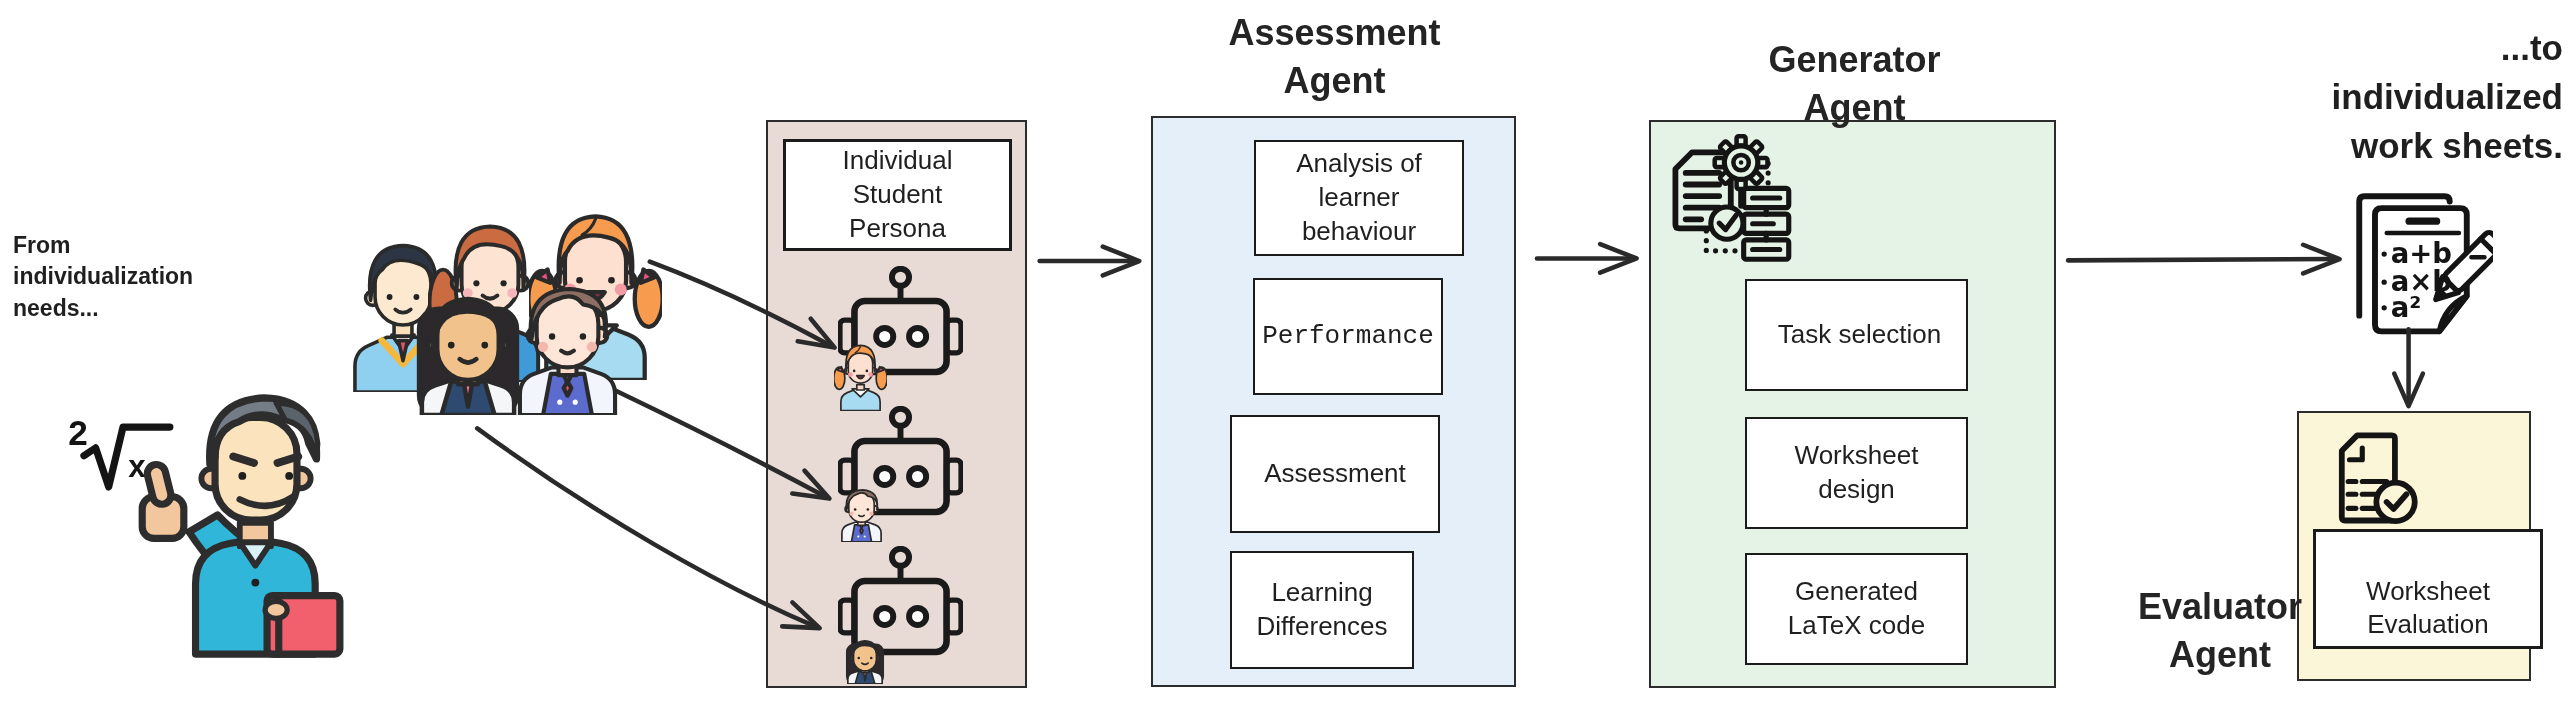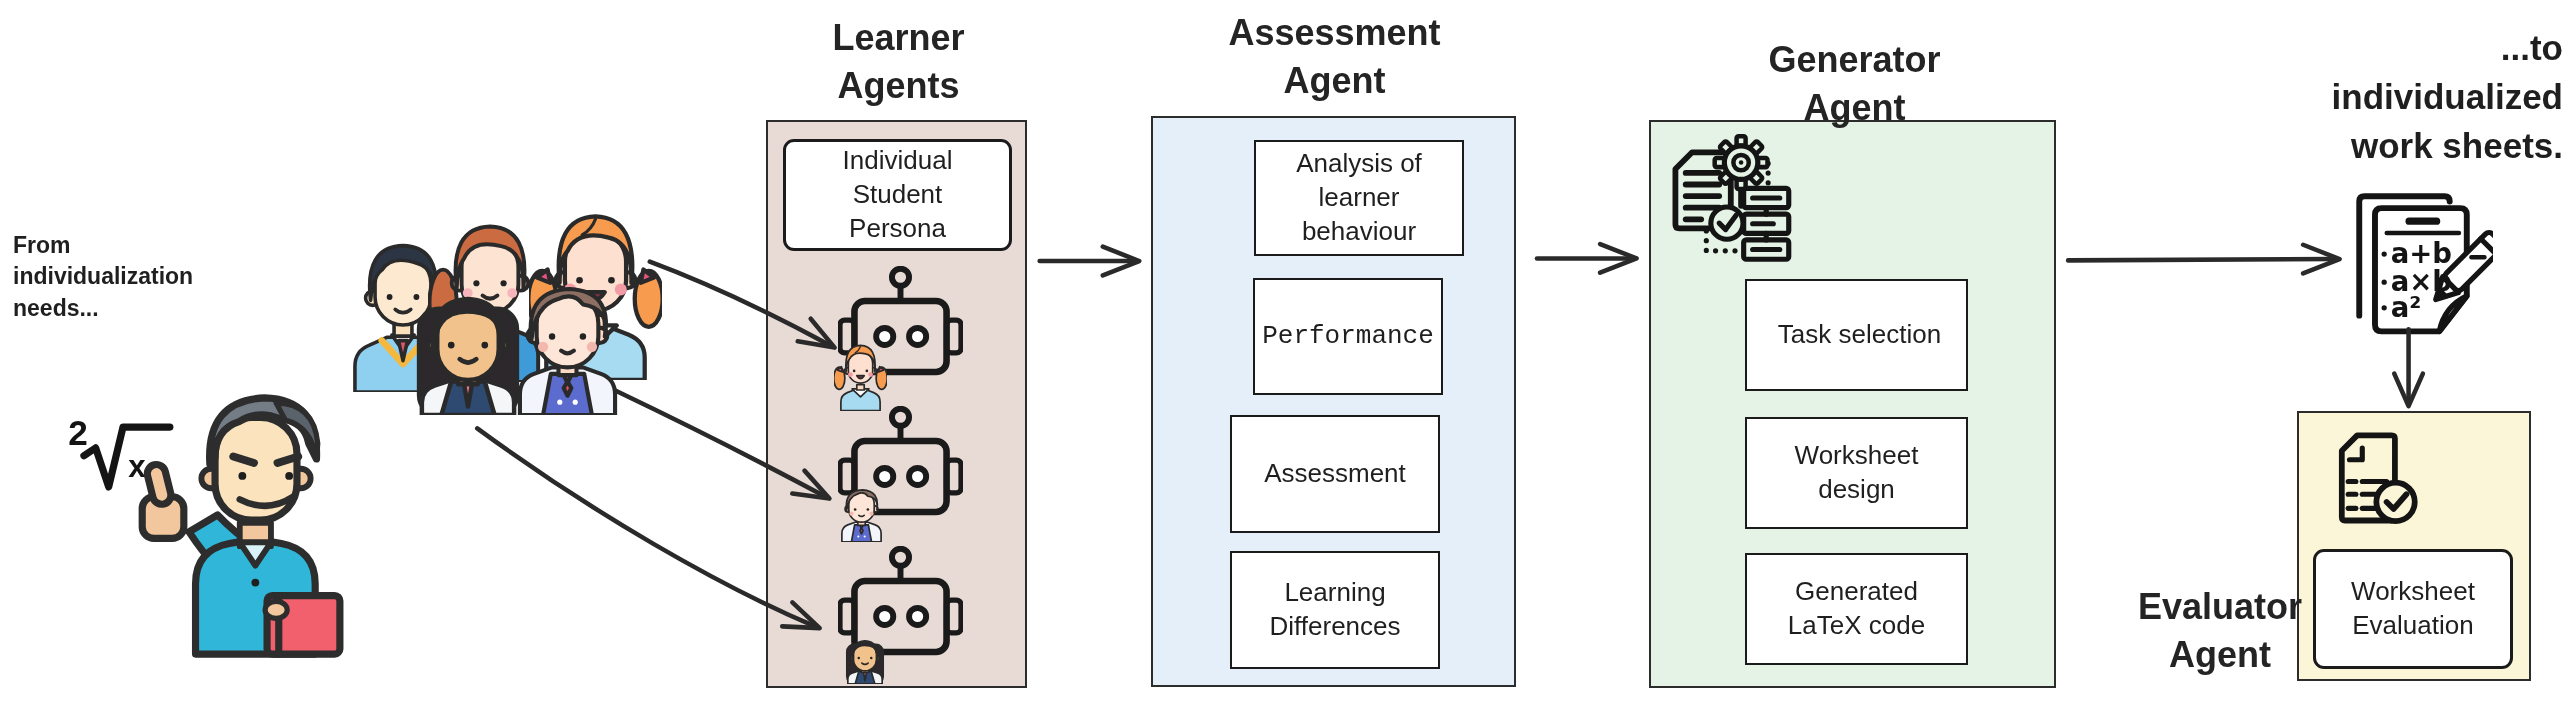--- a/index.html
+++ b/index.html
@@ -7,21 +7,21 @@
   .canvas{position:relative;width:2576px;height:703px;background:#ffffff;overflow:hidden;}
   .abs{position:absolute;}
   .panel{position:absolute;border:2px solid #2c2c2c;box-sizing:border-box;}
   .panel-learner{background:#e8dbd5;}
   .panel-assessment{background:#e4effa;}
   .panel-generator{background:#e4f3e5;}
   .panel-evaluator{background:#fbf6d8;}
   .wbox{position:absolute;background:#ffffff;border:2.6px solid #1b1b1b;box-sizing:border-box;
         display:flex;align-items:center;justify-content:center;text-align:center;
         font-size:26px;line-height:1.3;font-weight:500;color:#1f1f1f;padding:3.9px 18px;}
-  .wbox-thick{border-width:3.3px;border-radius:11px;}
+  .wbox-thick{border-width:3.3px;}
   .hdr{position:absolute;text-align:center;font-size:36px;font-weight:600;line-height:1.32;color:#242424;}
   .cap{position:absolute;font-size:23px;font-weight:600;line-height:1.36;color:#1f1f1f;}
   .cap-right{text-align:right;}
   svg{display:block;}
   .arrows{position:absolute;left:0;top:0;pointer-events:none;}
 </style>
 </head>
 <body>
 
 <div class="canvas">
@@ -208,21 +208,21 @@
   <div class="panel panel-assessment" style="left:1151px;top:116px;width:365px;height:571px;"></div>
   <div class="wbox" style="left:1254px;top:140px;width:210px;height:116px;">
     <span>Analysis of learner behaviour</span>
   </div>
   <div class="wbox" style="left:1253px;top:278px;width:190px;height:117px;font-family:Liberation Mono, monospace;">
     <span>Performance</span>
   </div>
   <div class="wbox" style="left:1230px;top:415px;width:210px;height:118px;">
     <span>Assessment</span>
   </div>
-  <div class="wbox" style="left:1230px;top:551px;width:210px;height:118px;">
+  <div class="wbox" style="left:1230px;top:551px;width:184px;height:118px;">
     <span>Learning Differences</span>
   </div>
 
   <div class="panel panel-generator" style="left:1649px;top:120px;width:407px;height:568px;"></div>
 
   <svg class="abs" style="left:1665px;top:133px;" width="129" height="132" viewBox="0 0 200 205">
     <g fill="none" stroke="#141414" stroke-width="9" stroke-linecap="round" stroke-linejoin="round">
       <path d="M42,30 H96 q6,0 6,6 V142 q0,6 -6,6 H22 q-6,0 -6,-6 V56 z"></path>
       <line x1="32" y1="62" x2="84" y2="62"></line>
       <line x1="32" y1="80" x2="84" y2="80"></line>
@@ -307,28 +307,24 @@
         <line x1="52" y1="80" x2="90" y2="80" stroke-width="8"></line>
       <line x1="30" y1="100" x2="42" y2="100" stroke-width="8"></line>
         <line x1="52" y1="100" x2="90" y2="100" stroke-width="8"></line>
       <line x1="30" y1="122" x2="42" y2="122" stroke-width="8"></line>
         <line x1="52" y1="122" x2="90" y2="122" stroke-width="8"></line>
       <circle cx="104" cy="112" r="30" fill="#fbf6d8"></circle>
       <path d="M90,112 L101,123 L121,100"></path>
     </g>
   </svg>
 
-  <div class="wbox wbox-thick" style="left:2313px;top:549px;width:200px;height:120px;">
+  <div class="wbox wbox-thick" style="left:2313px;top:529px;width:230px;height:120px;align-items:flex-end;">
     <span>Worksheet Evaluation</span>
   </div>
 
-  <div class="hdr" style="left:736px;top:14.3px;width:325px;">
-    <div>Learner</div>
-    <div>Agents</div>
-  </div>
   <div class="hdr" style="left:1172px;top:9px;width:325px;">
     <div>Assessment</div>
     <div>Agent</div>
   </div>
   <div class="hdr" style="left:1692px;top:36px;width:325px;">
     <div>Generator</div>
     <div>Agent</div>
   </div>
   <div class="hdr" style="left:2077px;top:583px;width:286px;">
     <div>Evaluator</div>

